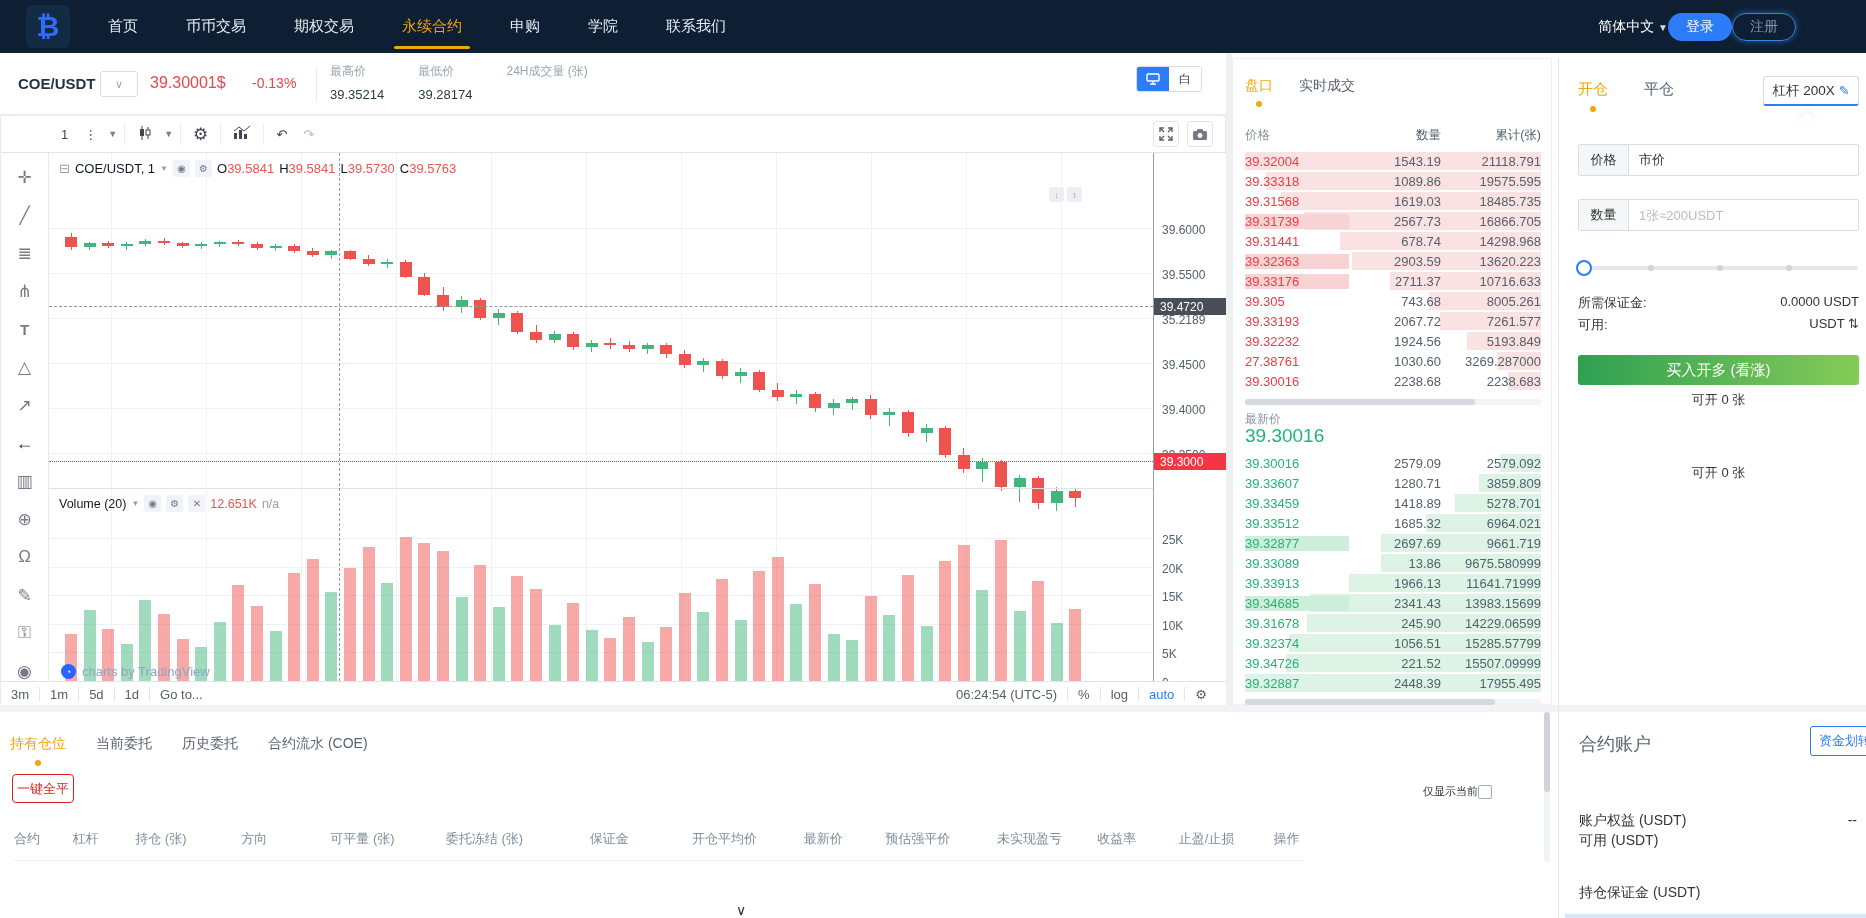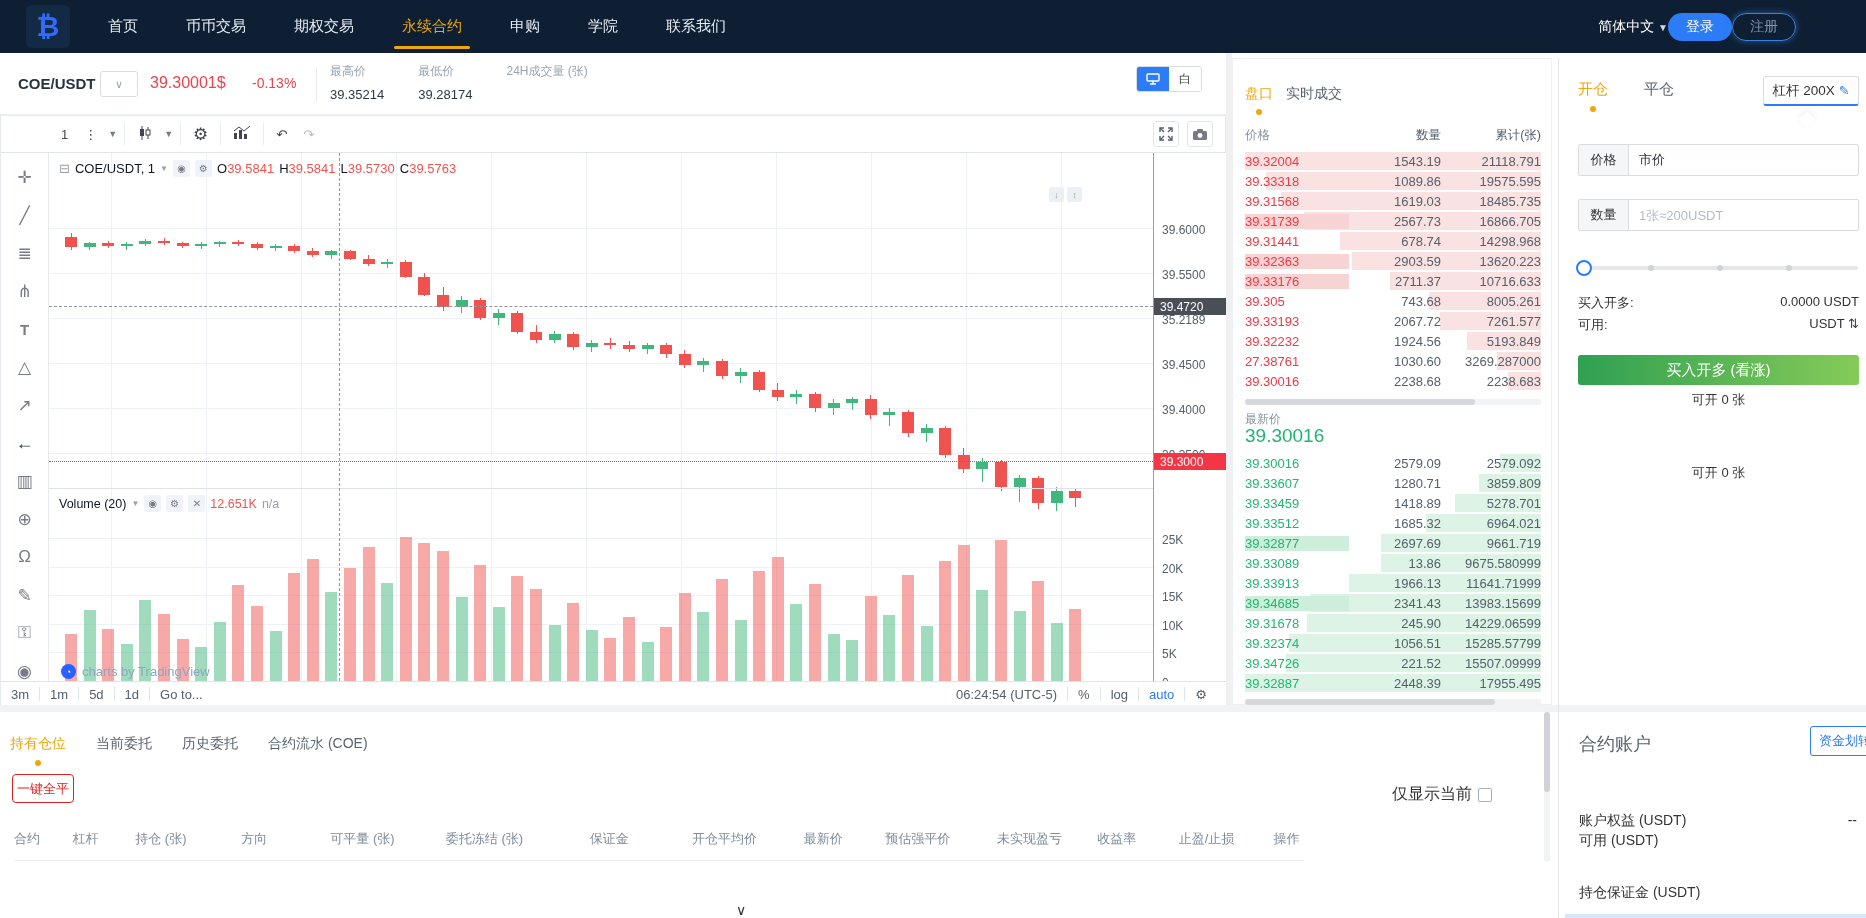--- a/index.html
+++ b/index.html
@@ -64,21 +64,21 @@
 .lg-mini{width:17px;height:17px;background:#f0f3fa;border-radius:2px;color:#787b86;font-size:10px;display:flex;align-items:center;justify-content:center;cursor:pointer}
 #vol-legend{position:absolute;left:58px;top:379px;font-size:12.5px;color:#131722;display:flex;align-items:center;gap:5px}
 #crossh-v{position:absolute;top:37px;width:1px;height:543px;border-left:1px dashed #9598a1}
 #crossh-h{position:absolute;left:48px;width:1104px;height:1px;border-top:1px dashed #9598a1}
 #lastline{position:absolute;left:48px;width:1104px;height:1px;border-top:1px dotted #f23645}
 #tv-attr{position:absolute;left:60px;top:548px;display:flex;align-items:center;gap:6px;font-size:13px;color:#8fa6c0}
 #tv-attr .dot{width:15px;height:15px;border-radius:50%;background:#2962ff;color:#fff;font-size:9px;display:flex;align-items:center;justify-content:center}
 .scrollbtn{position:absolute;width:15px;height:15px;background:#eceff3;border-radius:2px;color:#9aa0ab;font-size:9px;display:flex;align-items:center;justify-content:center;cursor:pointer}
 
 #orderbook{position:absolute;left:1232px;top:58px;width:320px;height:647px;background:#fff;border:1px solid #eef0f3;font-size:13px}
-#ob-tabs{position:absolute;left:12px;top:26px;display:flex;gap:13px;font-size:14px}
+#ob-tabs{position:absolute;left:12px;top:18px;display:flex;gap:26px;font-size:14px}
 .ob-tab{color:#5a6470;cursor:pointer;position:relative}
 .ob-tab.active{color:#f0a70c}
 .ob-tab.active::after{content:"";position:absolute;left:50%;transform:translateX(-50%);bottom:-12px;width:6px;height:6px;border-radius:50%;background:#f0a70c}
 #ob-head{position:absolute;left:12px;top:68px;width:296px;display:flex;color:#8a949e;font-size:12.5px}
 #asks,#bids{position:absolute;left:12px;width:296px}
 #asks{top:92px}
 #bids{top:394px}
 .ob-row{position:relative;height:20px;display:flex;align-items:center;cursor:pointer}
 .ob-depth{position:absolute;right:0;top:1px;height:18px}
 .ob-price{position:relative;width:104px}
@@ -123,21 +123,21 @@
 
 #gut-h{position:absolute;left:0;top:705px;width:1866px;height:7px;background:#f2f3f5}
 #gut-v1{position:absolute;left:1226px;top:53px;width:6px;height:652px;background:#eef0f2}
 #gut-v2{position:absolute;left:1558px;top:58px;width:1px;height:860px;background:#e4e6e9}
 #positions{position:absolute;left:0;top:712px;width:1552px;height:206px;background:#fff}
 #pos-tabs{position:absolute;left:10px;top:23px;display:flex;gap:30px;font-size:14px}
 .pos-tab{color:#5a6470;cursor:pointer;position:relative}
 .pos-tab.active{color:#f0a70c}
 .pos-tab.active::after{content:"";position:absolute;left:50%;transform:translateX(-50%);bottom:-13px;width:6px;height:6px;border-radius:50%;background:#f0a70c}
 #closeall-btn{position:absolute;left:12px;top:62px;width:62px;height:29px;background:#fff;border:1px solid #e02020;border-radius:4px;color:#e02020;font-size:13px;cursor:pointer;font-family:inherit}
-#only-cur{position:absolute;right:60px;top:72px;display:flex;align-items:center;gap:6px;font-size:16px;color:#333}
+#only-cur{position:absolute;right:60px;top:72px;display:flex;align-items:center;gap:0;font-size:11px;color:#333}
 #only-cur .box{width:14px;height:14px;border:1px solid #a7aeb8;border-radius:2px;background:#fff;cursor:pointer}
 #pos-head{position:absolute;left:14px;top:118px;width:1320px;display:flex;color:#7f8b99;font-size:13px}
 #pos-head span{display:block}
 #pos-divider{position:absolute;left:14px;top:148px;width:1290px;height:1px;background:#eef0f2}
 #pos-chevron{position:absolute;left:736px;top:190px;color:#333;font-size:14px;letter-spacing:-2px}
 #pos-vsb{position:absolute;left:1544px;top:712px;width:6px;height:150px;background:#f2f3f5;border-radius:3px}
 #pos-vsb .thumb{width:6px;height:80px;background:#d0d4da;border-radius:3px}
 #account{position:absolute;left:1565px;top:712px;width:301px;height:206px;background:#fff}
 #acc-title{position:absolute;left:14px;top:20px;font-size:18px;color:#5a6470}
 #transfer-btn{position:absolute;left:245px;top:14px;width:70px;height:30px;background:#fff;border:1px solid #2b7cf6;border-radius:3px;color:#2b7cf6;font-size:13px;cursor:pointer;font-family:inherit}
@@ -733,21 +733,21 @@
   </div>
 
   <div id="slider">
     <span class="sl-dot" style="left:68px"></span>
     <span class="sl-dot" style="left:137px"></span>
     <span class="sl-dot" style="left:206px"></span>
     <span id="sl-handle"></span>
   </div>
 
   <div class="kv" style="top:236px">
-    <span>买入开多:</span>
+    <span>所需保证金:</span>
     <span>0.0000 USDT</span>
   </div>
   <div class="kv" style="top:258px">
     <span>可用:</span>
     <span><span>USDT</span> <span style="color:#39424d">⇅</span></span>
   </div>
 
   <button id="buy-btn">买入开多 (看涨)</button>
   <div class="hint" style="top:333px">可开 0 张</div>
   <div class="hint" style="top:406px">可开 0 张</div>

